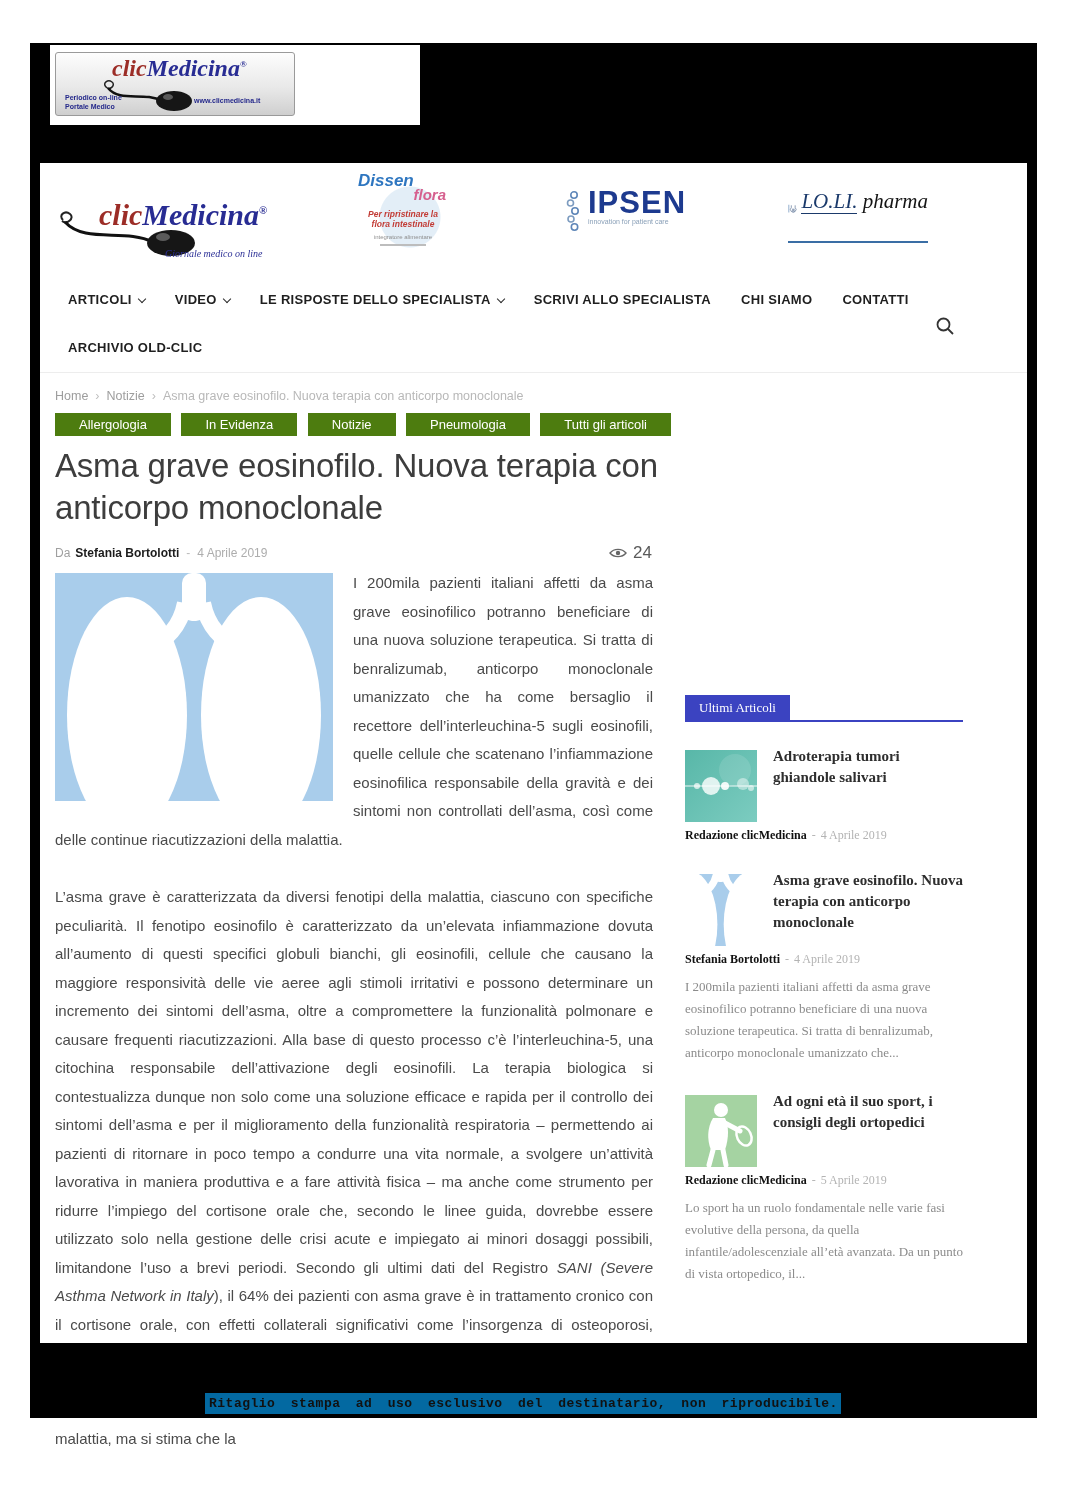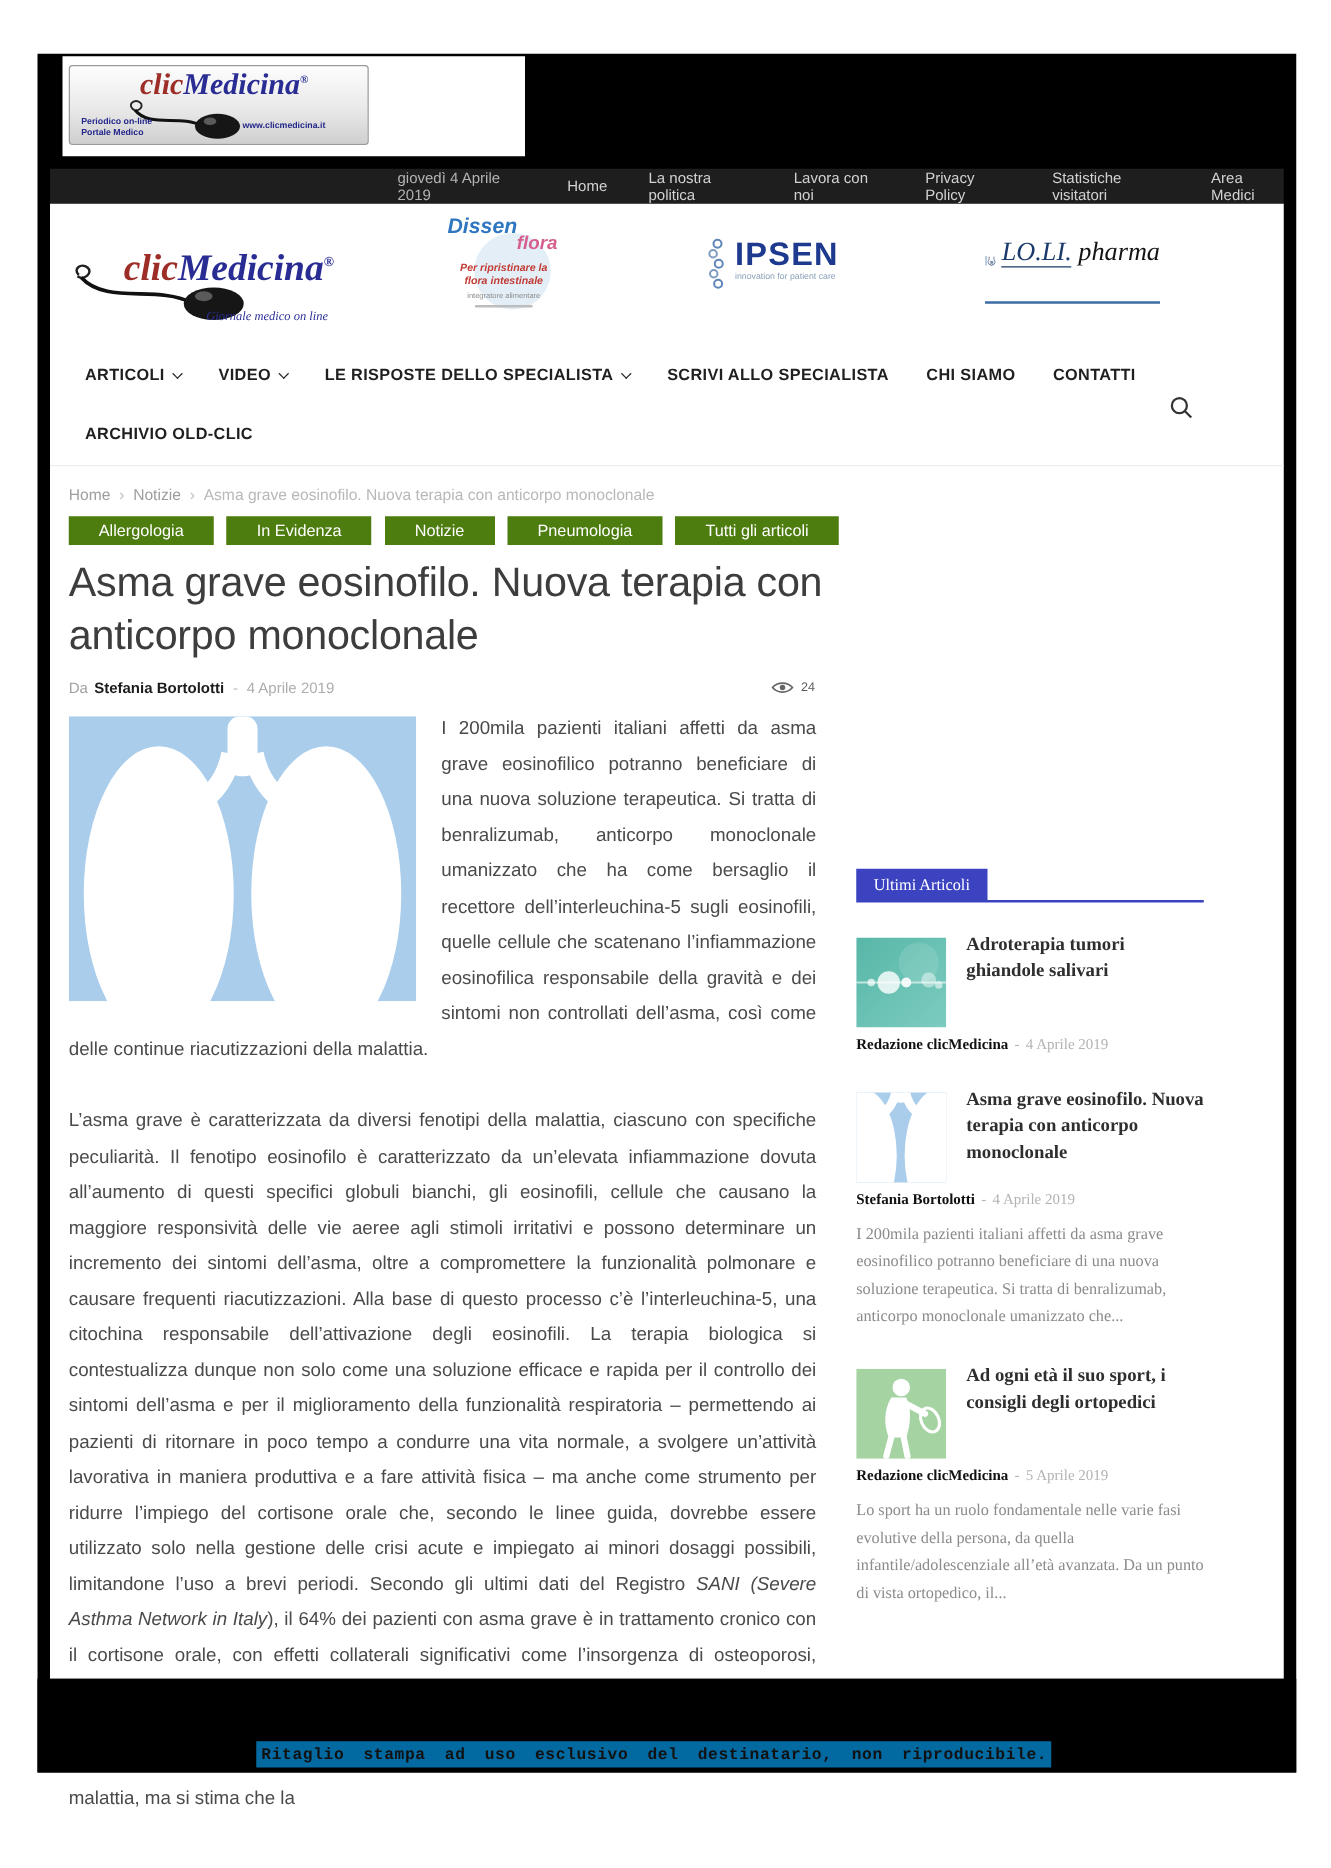--- a/index.html
+++ b/index.html
@@ -44,21 +44,21 @@
     background: radial-gradient(circle at 58px 46px, #e3eef7 0 30px, rgba(0,0,0,0) 31px), #fff; text-decoration:none; }
   .d1 { color:#2e76c0; font-weight:bold; font-style:italic; font-size:17px; padding-left:6px; }
   .d2 { color:#d65f8e; font-style:italic; font-weight:bold; font-size:15px; text-align:right; padding-right:8px; margin-top:-5px; }
   .d3 { color:#c23b35; font-size:8.5px; font-weight:bold; font-style:italic; text-align:center; line-height:10px; margin-top:6px; }
   .d5 { color:#8e8e8e; font-size:6px; text-align:center; margin-top:5px; }
   .d-bar { width:46px; height:2px; background:#bdbdbd; margin:4px auto 0; }
 
   .banner-ipsen { position:absolute; left:525px; top:27px; width:130px; height:50px; display:flex;
     align-items:flex-start; text-decoration:none; }
   .ipsen-text { margin-left:5px; }
-  .ipsen-name { font-size:26px; font-weight:bold; color:#1d3a8f; letter-spacing:1px; line-height:26px; }
+  .ipsen-name { font-size:31px; font-weight:bold; color:#1d3a8f; letter-spacing:1px; line-height:26px; }
   .ipsen-tag { font-size:7px; color:#8aa0b8; margin-top:2px; }
 
   .banner-loli { position:absolute; left:748px; top:24px; width:140px; height:56px; display:block;
     text-decoration:none; border-bottom:2px solid #3a6ea5; padding-top:2px; }
   .loli-row { display:flex; align-items:flex-start; }
   .loli-text { font-family:"Liberation Serif", serif; font-size:21px; margin-left:4px; white-space:nowrap;font-style:italic; }
   .loli-name { color:#1b3a6b; border-bottom:1px solid #1b3a6b; }
   .loli-suffix { color:#141414; }
 
   
@@ -80,21 +80,21 @@
   .tags { position:absolute; left:15px; top:40px; }
   .tag { display:inline-block; background:#4d7c0f; color:#fff; font-size:13px; padding:4px 24px;
     margin-right:6px; text-decoration:none; cursor:pointer; }
   .title { position:absolute; left:15px; top:72px; width:615px; font-size:33px; line-height:42px;
     font-weight:400; color:#3d3d3d; letter-spacing:-0.2px; }
   .byline { position:absolute; left:15px; top:170px; width:597px; display:flex; align-items:center;
     font-size:12px; color:#9f9f9f; }
   .by-author { color:#1c1c1c; font-weight:bold; margin-left:5px; text-decoration:none; cursor:pointer; }
   .by-sep { margin:0 7px; color:#bbb; }
   .by-date { color:#adadad; }
-  .views { margin-left:auto; display:flex; align-items:center; gap:6px; color:#5a5a5a; font-size:10px; }
+  .views { margin-left:auto; display:flex; align-items:center; gap:6px; color:#5a5a5a; font-size:17px; }
 
   .article-body { position:absolute; left:15px; top:196px; width:598px; font-size:15px;
     line-height:28.5px; color:#4a4a4a; text-align:justify; }
   .img-wrap { float:left; width:278px; height:228px; margin:4px 20px 22px 0; }
   .article-body p.p2 { margin-top:29px; }
   .article-body em { font-style:italic; }
 
   
   .sidebar { position:absolute; left:645px; top:322px; width:278px;font-family:Liberation Serif, serif; }
   .sb-head { border-bottom:2px solid #3b43c1; }
@@ -131,29 +131,20 @@
           <ellipse cx="68" cy="18" rx="5" ry="3" fill="#5a5a5a"></ellipse>
         </svg>
         <div class="lb-small">
           <div>Periodico on-line</div>
           <div>Portale Medico</div>
         </div>
         <div class="lb-url">www.clicmedicina.it</div>
       </div>
     </div>
 
-    <div class="menubar">
-      <span class="mb-date">giovedì 4 Aprile 2019</span>
-      <a class="mb-link">Home</a>
-      <a class="mb-link">La nostra politica</a>
-      <a class="mb-link">Lavora con noi</a>
-      <a class="mb-link">Privacy Policy</a>
-      <a class="mb-link">Statistiche visitatori</a>
-      <a class="mb-link">Area Medici</a>
-    </div>
 
     <div class="main">
 
       <div class="header-logos">
         <a class="site-logo">
           <svg class="sl-mouse" width="160" height="48" viewBox="0 0 160 48">
             <path d="M8,10 C3,5 10,0 15,4 C20,8 12,15 7,11" stroke="#222" stroke-width="2" fill="none"></path>
             <path d="M10,12 C30,34 70,18 98,32" stroke="#111" stroke-width="3" fill="none"></path>
             <ellipse cx="116" cy="33" rx="24" ry="13" fill="#161616"></ellipse>
             <ellipse cx="108" cy="27" rx="7" ry="4" fill="#5a5a5a"></ellipse>

